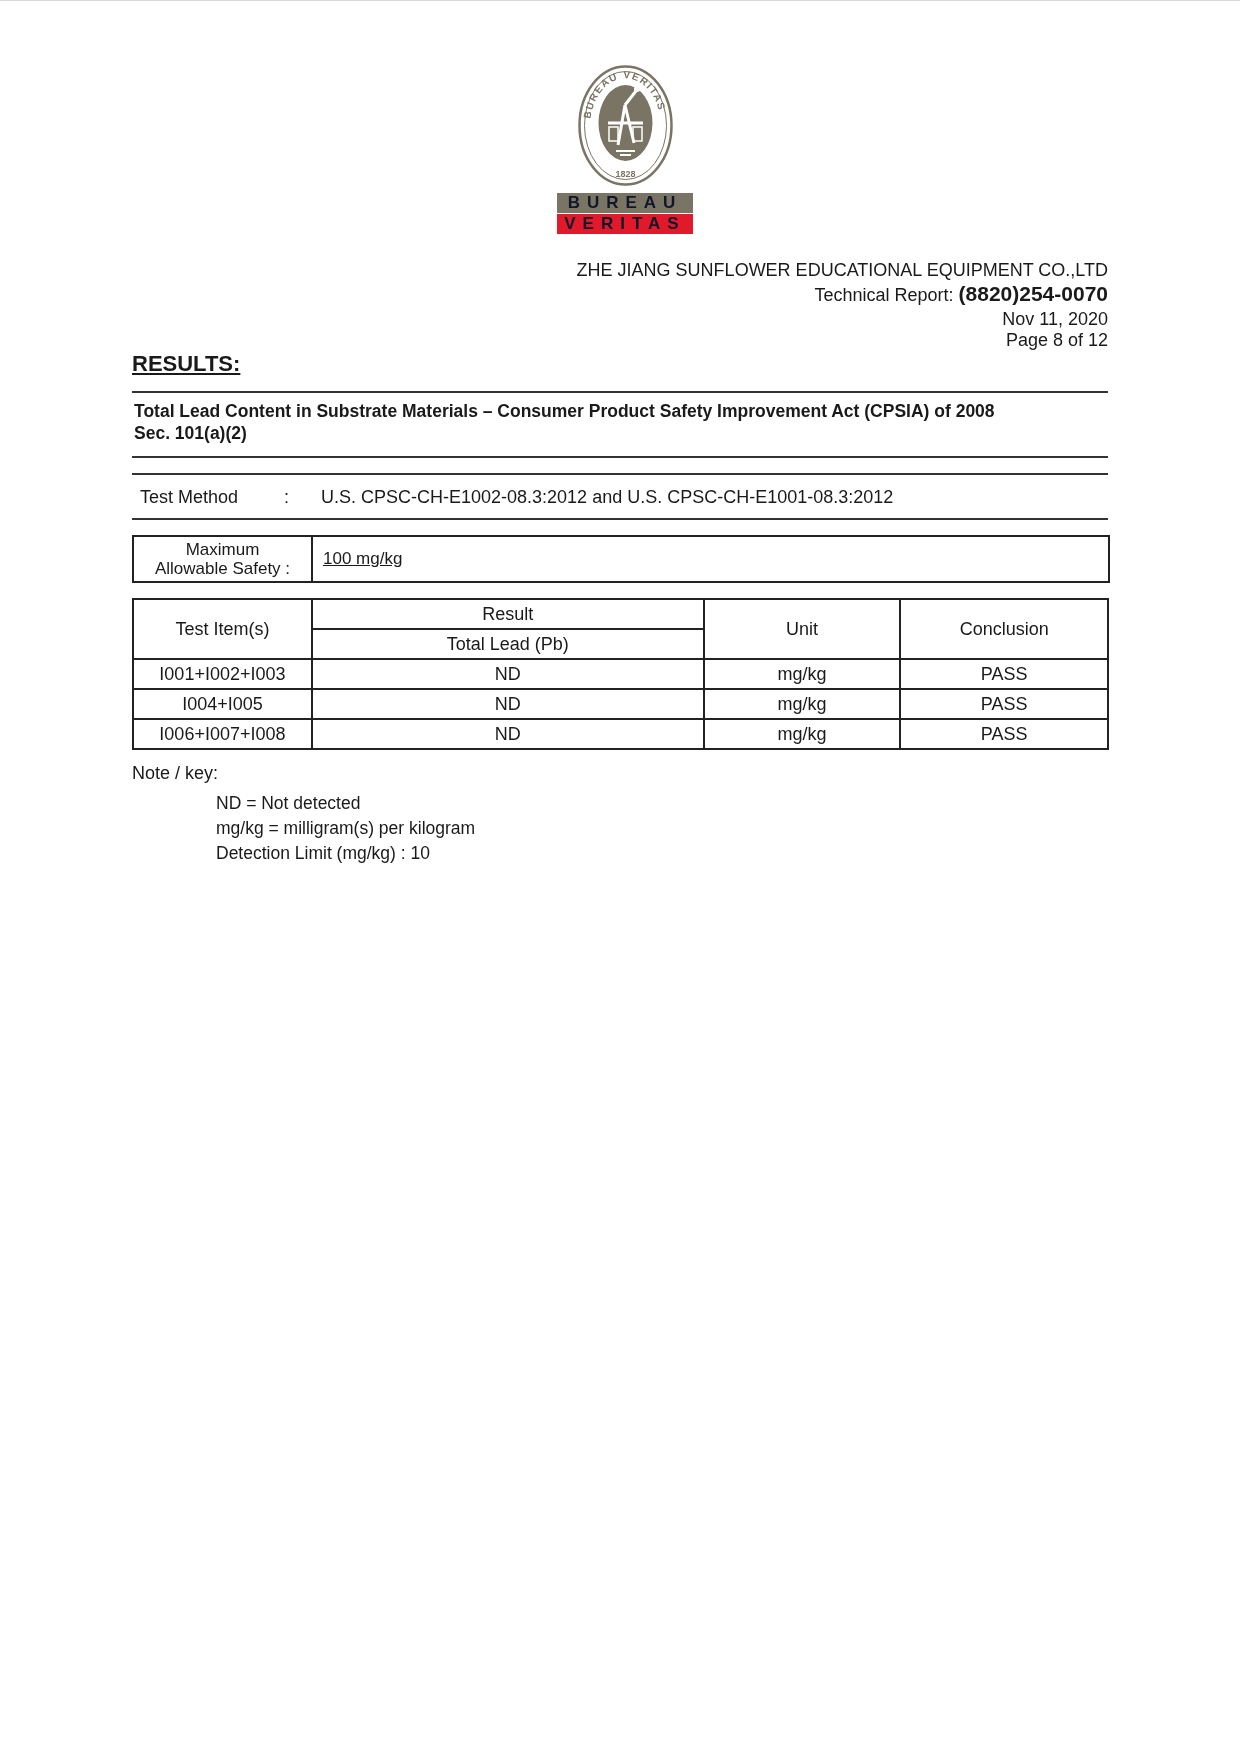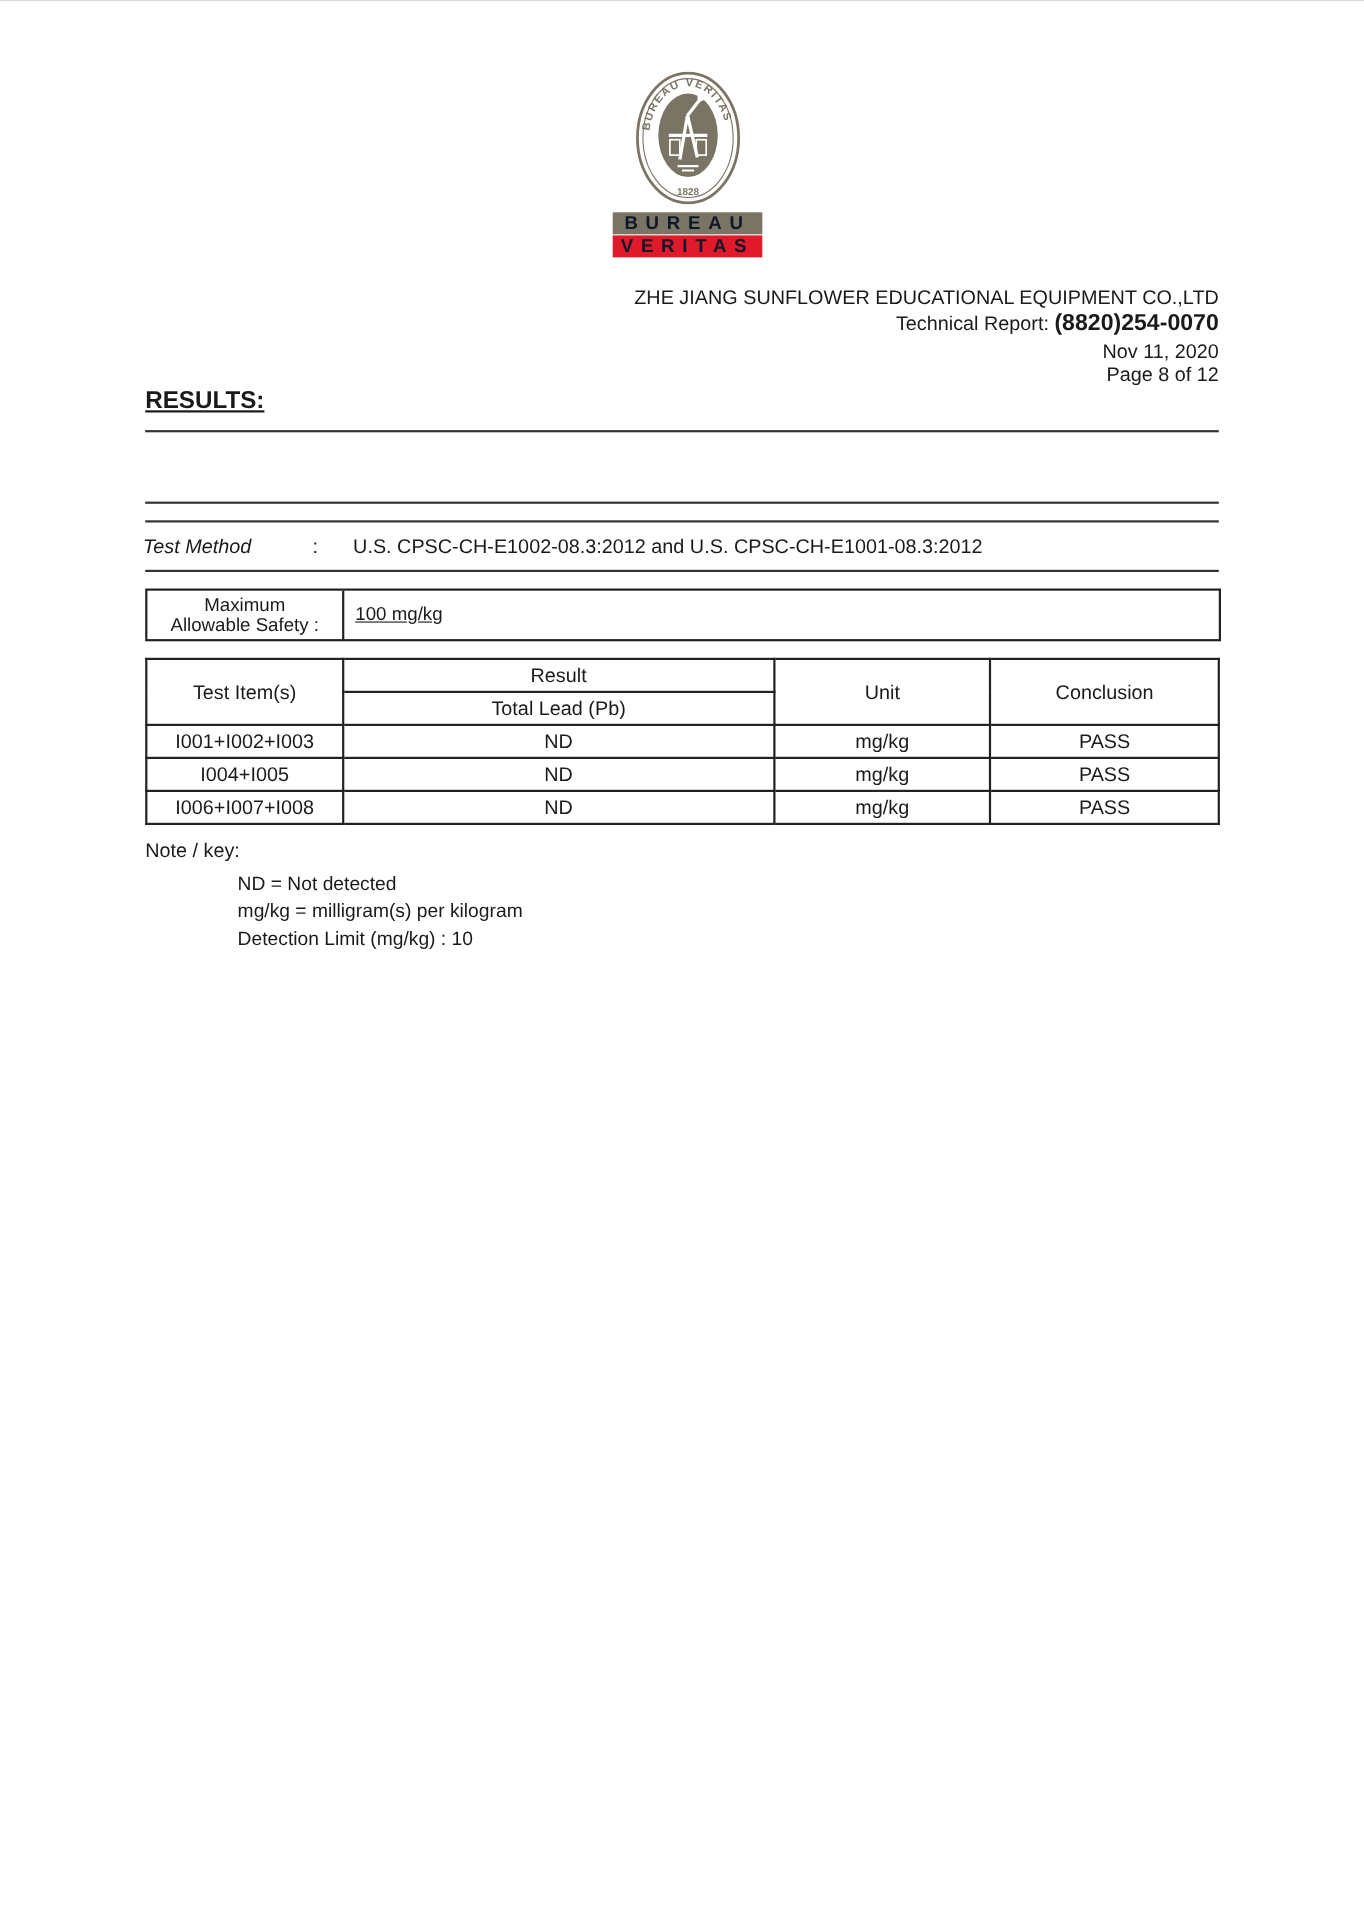--- a/index.html
+++ b/index.html
@@ -23,21 +23,21 @@
   .hdr-date { top: 308px; }
   .hdr-page { top: 329px; margin-left: 30px; }
 
   .results { left: 132px; top: 351px; font-weight: bold; font-size: 22px; text-decoration: underline; }
 
   .rule { left: 132px; width: 976px; height: 2px; background: #333; }
 
   .section-title { left: 134px; top: 400px; width: 960px; font-weight: bold; font-size: 17.5px; line-height: 22px; }
 
   .method { top: 487px; font-size: 18px; }
-  .method-label { left: 130px; font-style: italic; }
+  .method-label { left: 140px; }
   .method-colon { left: 284px; }
   .method-value { left: 321px; }
 
   .limit-box { left: 132px; top: 535px; width: 974px; height: 44px; border: 2px solid #222; display: flex; }
   .limit-label { width: 177px; border-right: 2px solid #222; font-size: 17px; line-height: 19px;
                  text-align: center; display: flex; align-items: center; justify-content: center; }
   .limit-value { padding-left: 10px; font-size: 17px; display: flex; align-items: center; text-decoration: underline; }
 
   table.results-table { position: absolute; left: 132px; top: 598px; width: 977px; border-collapse: collapse;
                         font-size: 18px; }
@@ -76,20 +76,22 @@
 <div class="abs hdr hdr-report">
   <span>Technical Report: </span><span class="num">(8820)254-0070</span>
 </div>
 <div class="abs hdr hdr-date">Nov 11, 2020</div>
 <div class="abs hdr hdr-page">Page 8 of 12</div>
 
 <div class="abs results">RESULTS:</div>
 
 <div class="abs rule" style="top:391px"></div>
 <div class="abs section-title">
+  <div>Total Lead Content in Substrate Materials – Consumer Product Safety Improvement Act (CPSIA) of 2008</div>
+  <div>Sec. 101(a)(2)</div>
 </div>
 <div class="abs rule" style="top:456px"></div>
 <div class="abs rule" style="top:473px"></div>
 
 <div class="abs method method-label">Test Method</div>
 <div class="abs method method-colon">:</div>
 <div class="abs method method-value">U.S. CPSC-CH-E1002-08.3:2012 and U.S. CPSC-CH-E1001-08.3:2012</div>
 
 <div class="abs rule" style="top:518px"></div>
 

